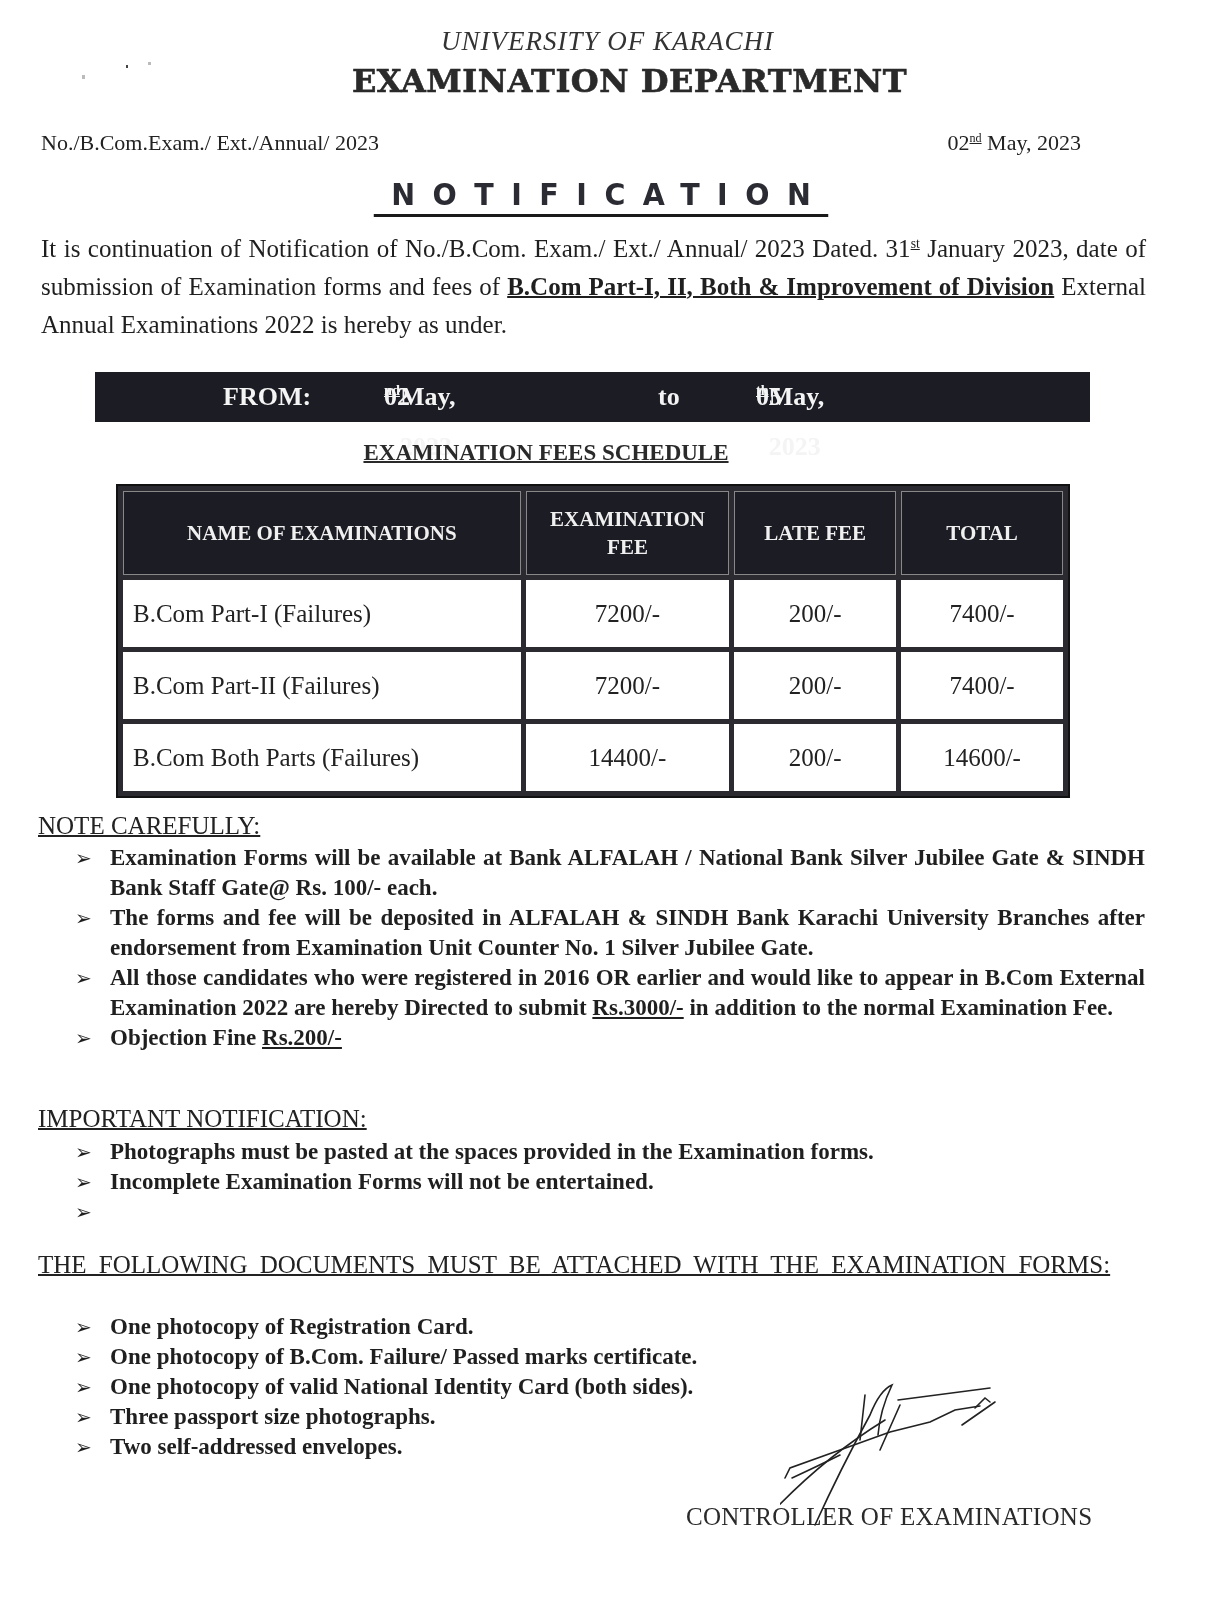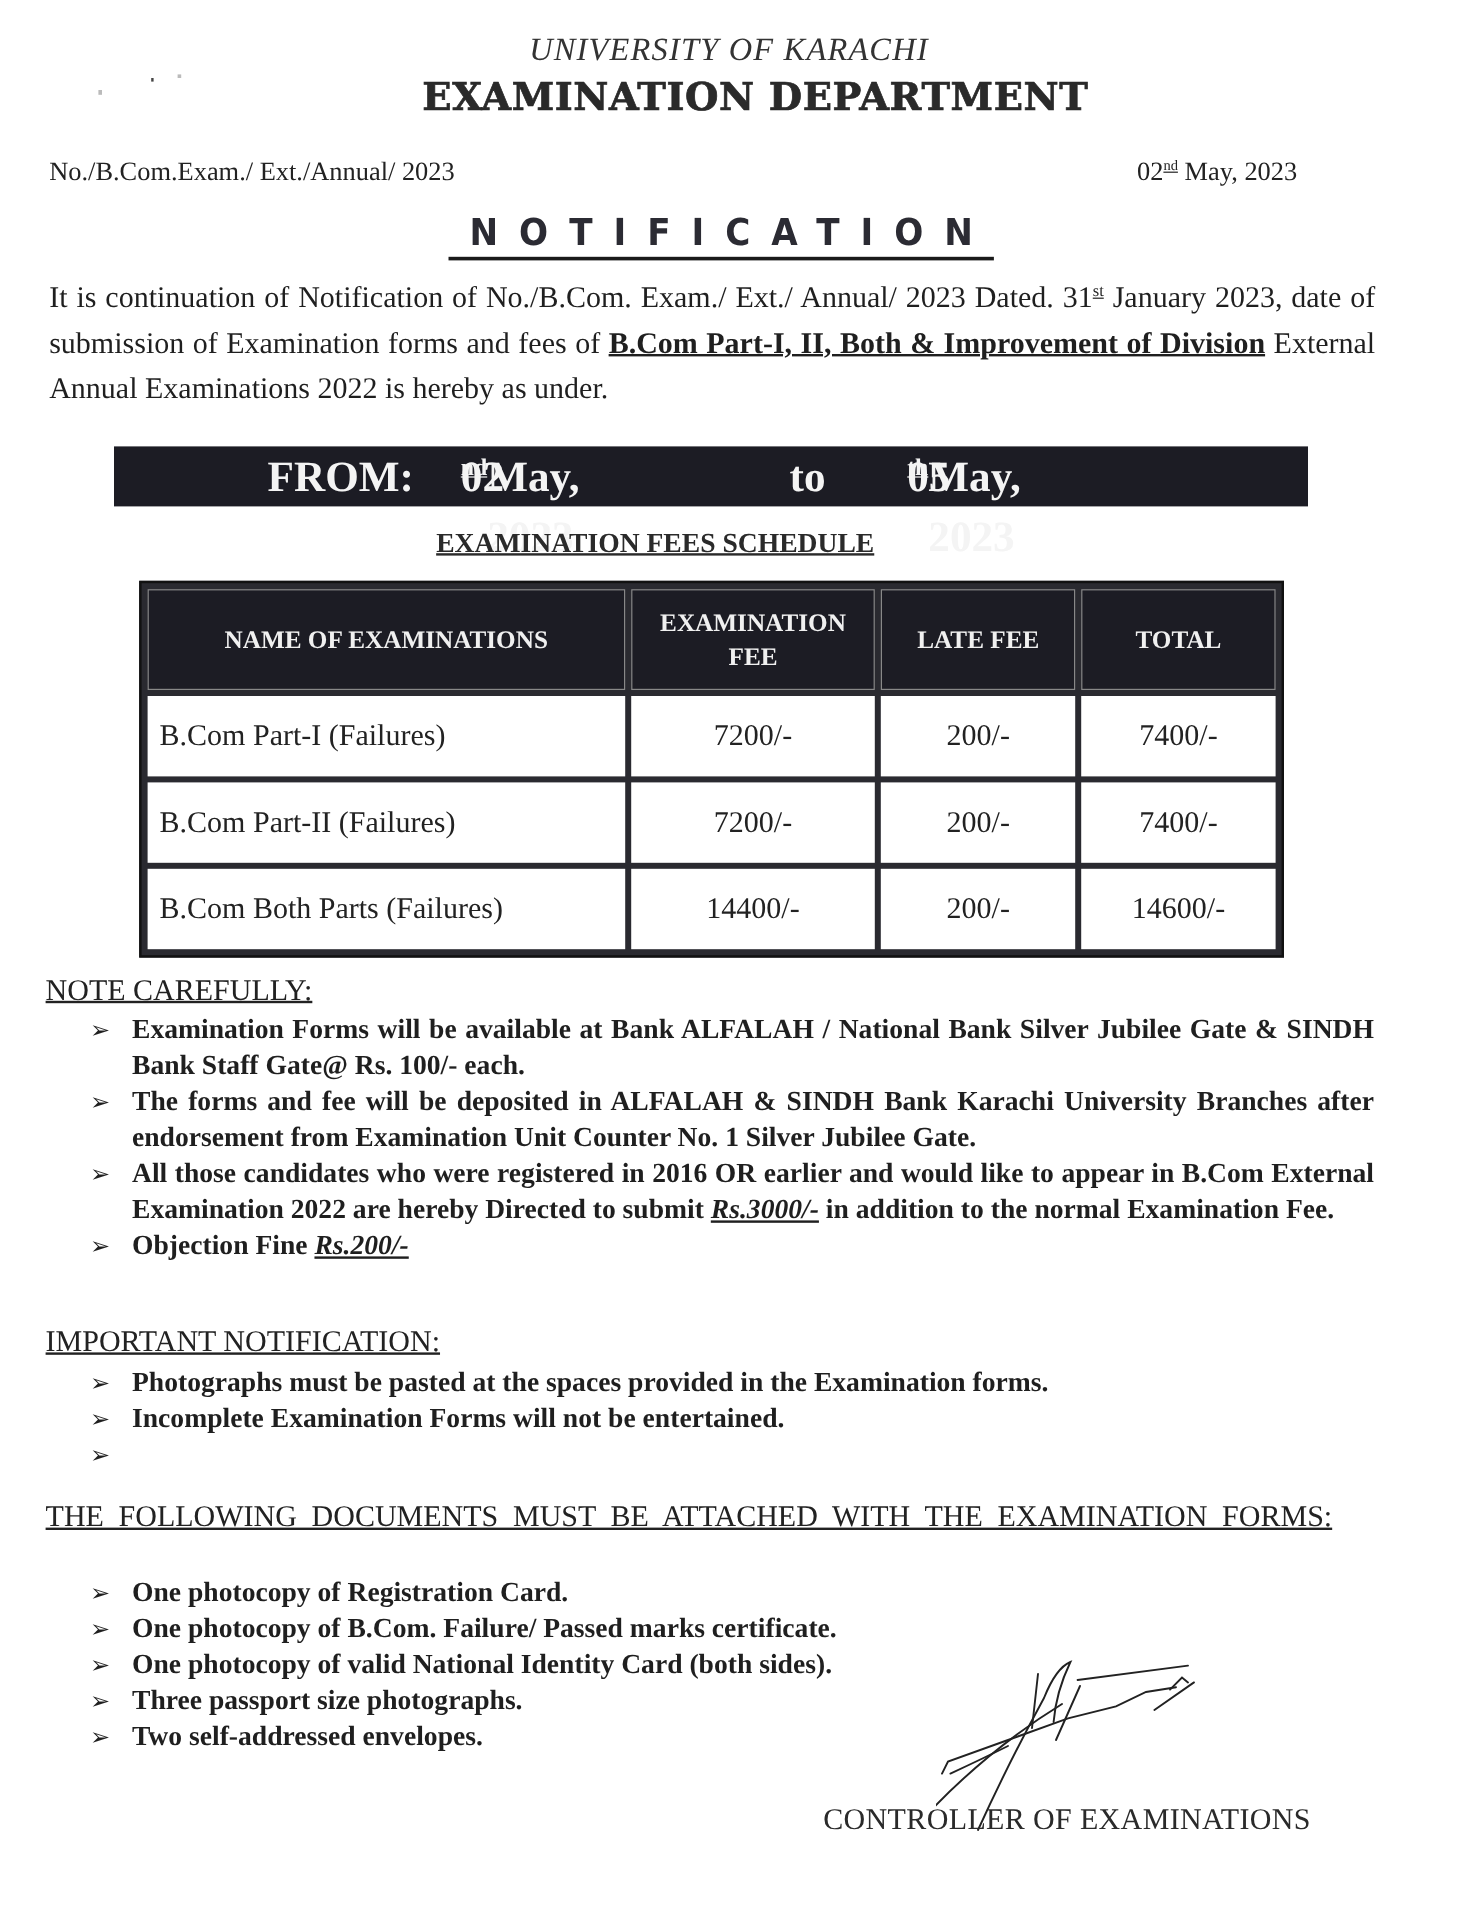--- a/index.html
+++ b/index.html
@@ -38,21 +38,21 @@
 
   .para {
     left: 41px; width: 1105px; top: 230px;
     font-size: 25px; line-height: 38px; text-align: justify; color: #1f1f1f;
   }
   .para b { font-weight: bold; text-decoration: underline; text-decoration-thickness: 2px; }
 
   .range {
     left: 95px; width: 995px; top: 372px; height: 50px;
     background: #1c1c24; color: #f4f4f4;
-    font-weight: bold; font-size: 36px; line-height: 50px;
+    font-weight: bold; font-size: 26px; line-height: 50px;
   }
   .range span { position: absolute; top: 0; }
 
   .fees-title {
     left: 0; width: 1092px; top: 440px; text-align: center;
     font-size: 23px; font-weight: bold; color: #2a2a2a;
   }
   .fees-title span { text-decoration: underline; text-decoration-thickness: 2px; }
 
   
@@ -82,21 +82,21 @@
   ul.bul {
     list-style: none; margin: 0; padding: 0;
     left: 75px; width: 1070px;
     font-weight: bold; font-size: 23px; line-height: 30px; color: #1f1f1f;
   }
   ul.bul li { position: relative; padding-left: 35px; text-align: justify; }
   ul.bul li .arrow {
     position: absolute; left: 0; top: 0; font-weight: normal; font-size: 20px;
     font-family: "DejaVu Sans", sans-serif;
   }
-  .u { text-decoration: underline; font-style: italic; }
+  .u { text-decoration: underline; }
 
   .docs-head {
     left: 38px; width: 1104px; top: 1250px;
     font-size: 25px; line-height: 30px; color: #222; text-align: justify;
     text-align-last: left;
   }
   .docs-head span { text-decoration: underline; text-decoration-thickness: 2px; word-spacing: 6px; }
 
   .signature { left: 780px; top: 1380px; width: 240px; height: 150px; }
   .controller {

